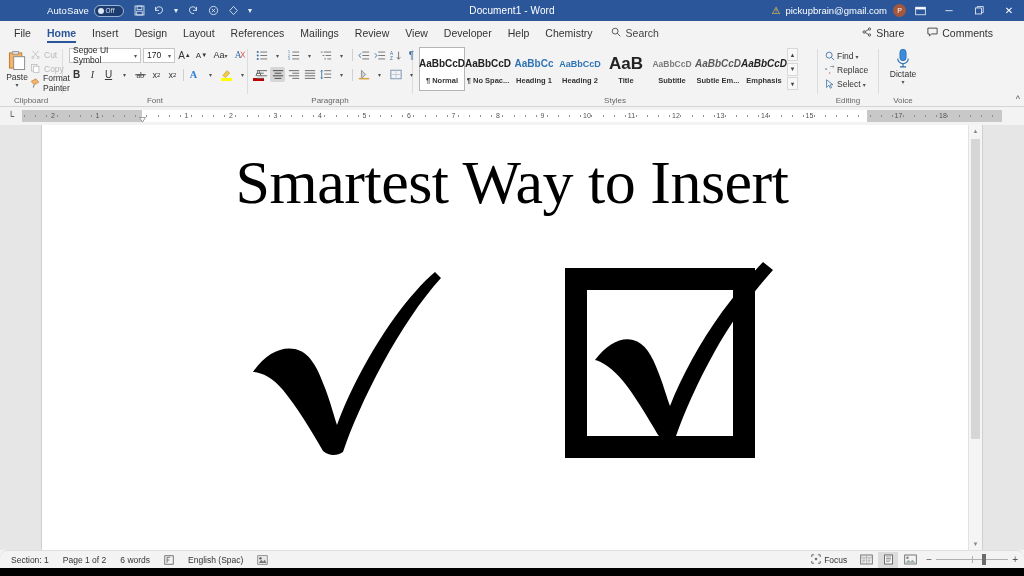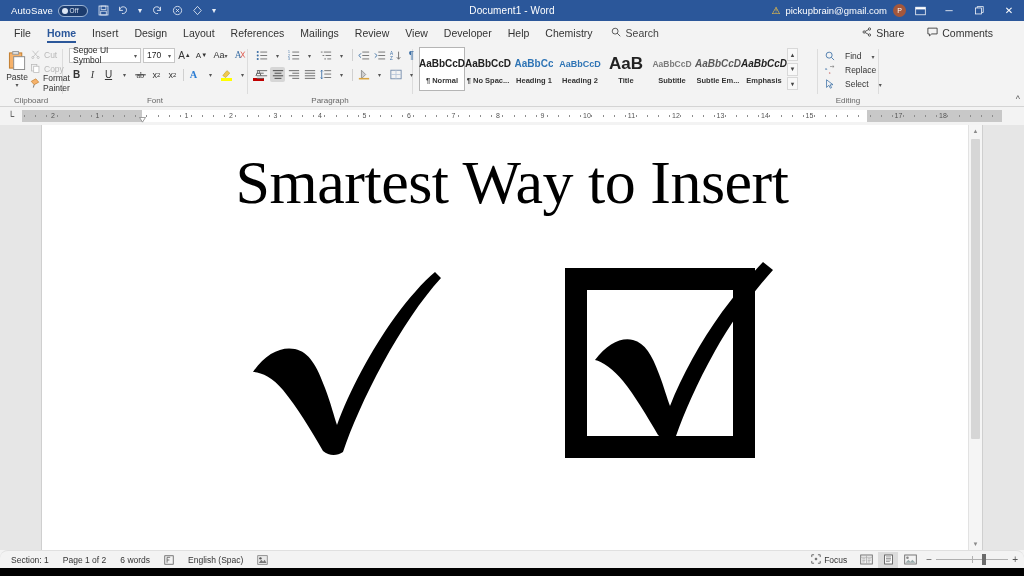--- a/index.html
+++ b/index.html
@@ -13,21 +13,21 @@
   .app { width:1024px; height:576px; position:relative; display:flex; flex-direction:column; background:#f3f3f3; }
 
   
   .titlebar {
     height: 21px; background:#2b579a; color:#fff;
     display:flex; align-items:center; flex:0 0 21px;
     font-size: 10px; position:relative;
   }
   .qat { display:flex; align-items:center; gap:0px; padding-left:6px; }
   .qat-autosave { display:flex; align-items:center; gap:5px; padding:0 5px; }
-  .qat-label { font-size:9.5px; letter-spacing:.1px; }
+  .qat-label { font-size:9.5px; letter-spacing:.1px;margin-left:36px; }
   .toggle {
     width:30px; height:12px; border-radius:7px; background:#1c3c6e;
     border:1px solid #9bb4d6; position:relative; display:flex; align-items:center;
   }
   .toggle .knob { width:6px; height:6px; border-radius:50%; background:#dce6f4; margin-left:2.5px; }
   .toggle .tog-txt { font-size:6.5px; color:#dce6f4; margin-left:2px; letter-spacing:.2px;}
   .qbtn {
     width:20px; height:19px; display:flex; align-items:center; justify-content:center;
     color:#e8eef7; font-size:11px; line-height:1;
   }
@@ -145,21 +145,21 @@
     border:1px solid transparent; padding:1px 0;
   }
   .style-item.selected { border:1px solid #b5b5b5; background:#fff; }
   .style-prev { font-size:10px; height:22px; display:flex; align-items:center; justify-content:center; color:#222; white-space:nowrap; overflow:hidden;}
   .style-name { font-size:7.5px; color:#333; height:11px; line-height:11px; white-space:nowrap; overflow:hidden; text-overflow:clip; max-width:46px; text-align:center;}
   .styles-scroll { display:flex; flex-direction:column; justify-content:space-between; width:11px; height:44px; padding:1px 0; }
   .ss-btn { width:11px; height:13px; border:1px solid #d8d8d8; background:#f8f8f8; display:flex; align-items:center; justify-content:center; font-size:6px; color:#444;}
 
   
   .editgrp { width:56px; }
-  .edit-item { display:flex; align-items:center; gap:10px; font-size:8.5px; color:#333; height:14px;}
+  .edit-item { display:flex; align-items:center; gap:2px; font-size:8.5px; color:#333; height:14px;}
   .voicegrp { width:44px; }
   .dictate { display:flex; flex-direction:column; align-items:center; width:40px; }
   .dictate-ico { width:18px; height:22px; display:flex; align-items:center; justify-content:center;}
   .collapse-ribbon { position:absolute; right:4px; bottom:2px; font-size:9px; color:#555; }
 
   
   .rulerwrap { flex:0 0 18px; height:18px; background:#f3f3f3; display:flex; align-items:center; position:relative; }
   .tabstop { width:22px; height:18px; display:flex; align-items:center; justify-content:center; font-size:9px; color:#333;}
   .ruler { position:relative; height:12px; background:#ffffff; flex:1; margin-right:22px; }
   .ruler .seg-gray { position:absolute; top:0; bottom:0; background:#c8c8c8; }
@@ -599,20 +599,21 @@
             <span class="style-prev" style="font-style:italic;">AaBbCcD</span>
             <span class="style-name">Emphasis</span>
           </div>
           <div class="styles-scroll">
             <span class="ss-btn">▲</span>
             <span class="ss-btn">▼</span>
             <span class="ss-btn">▾</span>
           </div>
         </div>
       </div>
+      <div class="grp-label">Styles</div>
     </div>
     <div class="grp-sep"></div>
 
     <div class="grp editgrp">
       <div class="grp-body" style="flex-direction:column; padding-top:2px;">
         <div class="edit-item">
           <span class="clip-ico">
             <svg width="10" height="10" viewBox="0 0 13 13">
                 <circle cx="5.4" cy="5.4" r="3.9" fill="none" stroke="#3a6ea5" stroke-width="1.1"></circle>
                 <path d="M8.3 8.3 L11.8 11.8" stroke="#3a6ea5" stroke-width="1.1"></path>
@@ -638,20 +639,36 @@
               </svg>
           </span>
           <span>Select</span>
           <span class="caret">▾</span>
         </div>
       </div>
       <div class="grp-label">Editing</div>
     </div>
     <div class="grp-sep"></div>
 
+    <div class="grp voicegrp">
+      <div class="grp-body" style="justify-content:center;">
+        <div class="dictate">
+          <span class="dictate-ico">
+            <svg width="16" height="21" viewBox="0 0 18 24">
+              <rect x="5.5" y="1.5" width="7" height="13" rx="3.5" fill="#3a8dde" stroke="#2b6eb0" stroke-width="1"></rect>
+              <path d="M3 12 A6 6 0 0 0 15 12" fill="none" stroke="#2b6eb0" stroke-width="1.3"></path>
+              <path d="M9 18 V21 M5.5 21.5 H12.5" stroke="#2b6eb0" stroke-width="1.3"></path>
+            </svg>
+          </span>
+          <span class="paste-txt">Dictate</span>
+          <span class="paste-caret">▾</span>
+        </div>
+      </div>
+      <div class="grp-label">Voice</div>
+    </div>
 
     <span class="collapse-ribbon">^</span>
   </div>
 
   <div class="rulerwrap">
     <span class="tabstop">└</span>
     <div class="ruler" id="ruler">
         <span class="seg-gray" style="left: 0px; width: 120px;"></span>
         <span class="seg-gray" style="right: 0px; width: 135px;"></span>
         <span class="numlabel" style="left: 31px;">2</span>

